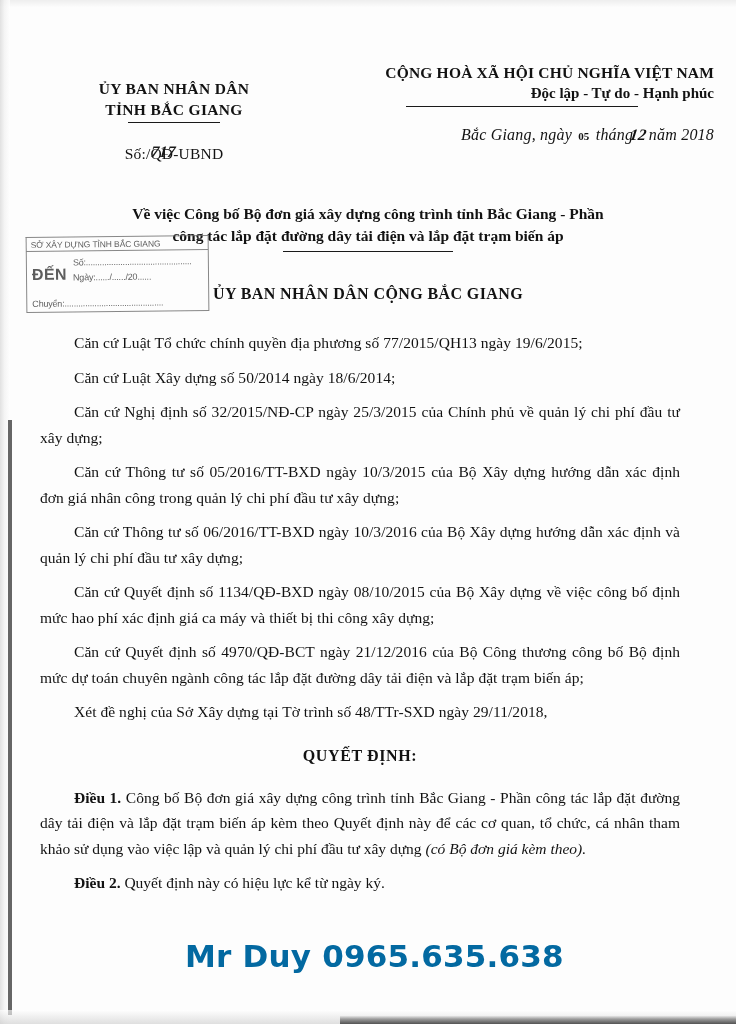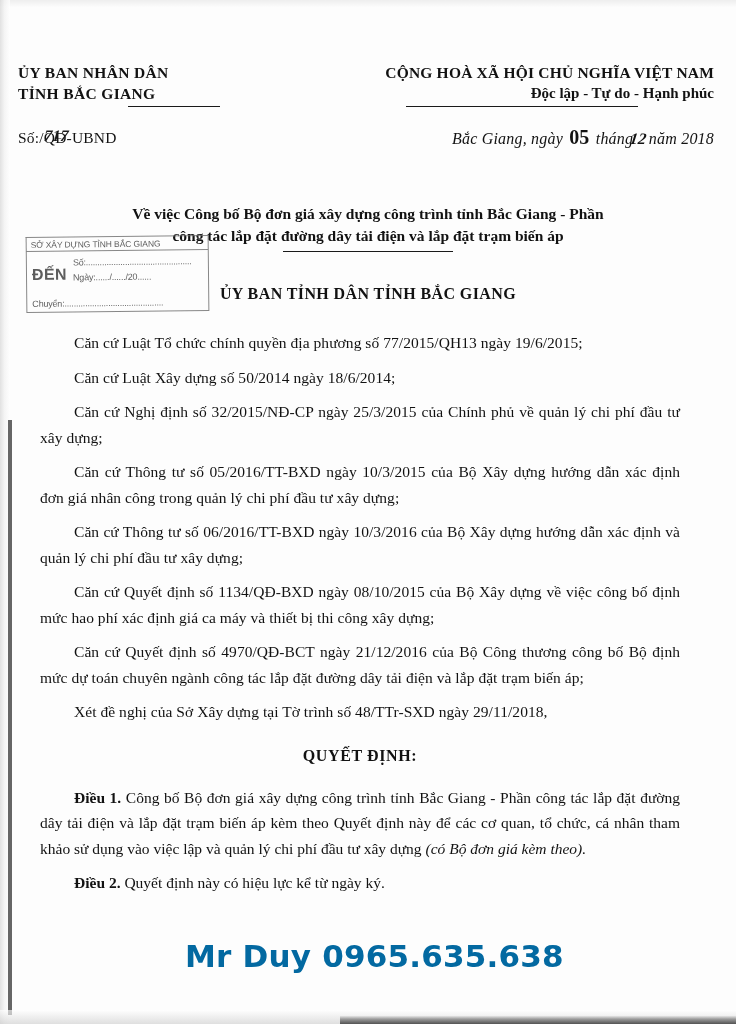--- a/index.html
+++ b/index.html
@@ -63,23 +63,24 @@
 
   
   .header {
     position: absolute;
     left: 0; top: 62px;
     width: 736px;
     display: flex;
   }
   .header-left {
     width: 330px;
-    text-align: left;
+    text-align: center;
     padding-left: 18px;
     box-sizing: border-box;
+    margin-top: 16px;
   }
   .header-right {
     width: 406px;
     text-align: right;
     box-sizing: border-box;
     padding-right: 22px;
   }
   .org-line {
     font-weight: bold;
     font-size: 15.5px;
@@ -130,21 +131,21 @@
   .date-line {
     margin-top: 19px;
     font-style: italic;
     font-size: 16px;
     letter-spacing: .2px;
     white-space: nowrap;
   }
   .date-line .hand {
     font-weight: bold;
     font-style: normal;
-    font-size: 20px;
+    font-size: 11px;
     padding: 0 2px;
   }
   .date-line .hand-month {
     font-weight: bold;
     font-style: italic;
     transform: skewX(-8deg);
     display: inline-block;
     margin: 0 -2px 0 -3px;
   }
 
@@ -341,21 +342,21 @@
     <div class="stamp-body">
       <div class="stamp-den">ĐẾN</div>
       <div class="stamp-rows">
         <div class="stamp-row">Số:..............................................</div>
         <div class="stamp-row">Ngày:....../....../20......</div>
       </div>
       <div class="stamp-row-3">Chuyển:...........................................</div>
     </div>
   </div>
 
-  <div class="recipient">ỦY BAN TỈNH DÂN TỈNH BẮC GIANG</div>
+  <div class="recipient">ỦY BAN NHÂN DÂN CỘNG BẮC GIANG</div>
 
   <div class="body">
 
     <p class="para">Căn cứ Luật Tổ chức chính quyền địa phương số 77/2015/QH13 ngày 19/6/2015;</p>
     <p class="para">Căn cứ Luật Xây dựng số 50/2014 ngày 18/6/2014;</p>
     <p class="para">Căn cứ Nghị định số 32/2015/NĐ-CP ngày 25/3/2015 của Chính phủ về quản lý chi phí đầu tư xây dựng;</p>
     <p class="para">Căn cứ Thông tư số 05/2016/TT-BXD ngày 10/3/2015 của Bộ Xây dựng hướng dẫn xác định đơn giá nhân công trong quản lý chi phí đầu tư xây dựng;</p>
     <p class="para">Căn cứ Thông tư số 06/2016/TT-BXD ngày 10/3/2016 của Bộ Xây dựng hướng dẫn xác định và quản lý chi phí đầu tư xây dựng;</p>
     <p class="para">Căn cứ Quyết định số 1134/QĐ-BXD ngày 08/10/2015 của Bộ Xây dựng về việc công bố định mức hao phí xác định giá ca máy và thiết bị thi công xây dựng;</p>
     <p class="para">Căn cứ Quyết định số 4970/QĐ-BCT ngày 21/12/2016 của Bộ Công thương công bố Bộ định mức dự toán chuyên ngành công tác lắp đặt đường dây tải điện và lắp đặt trạm biến áp;</p>

